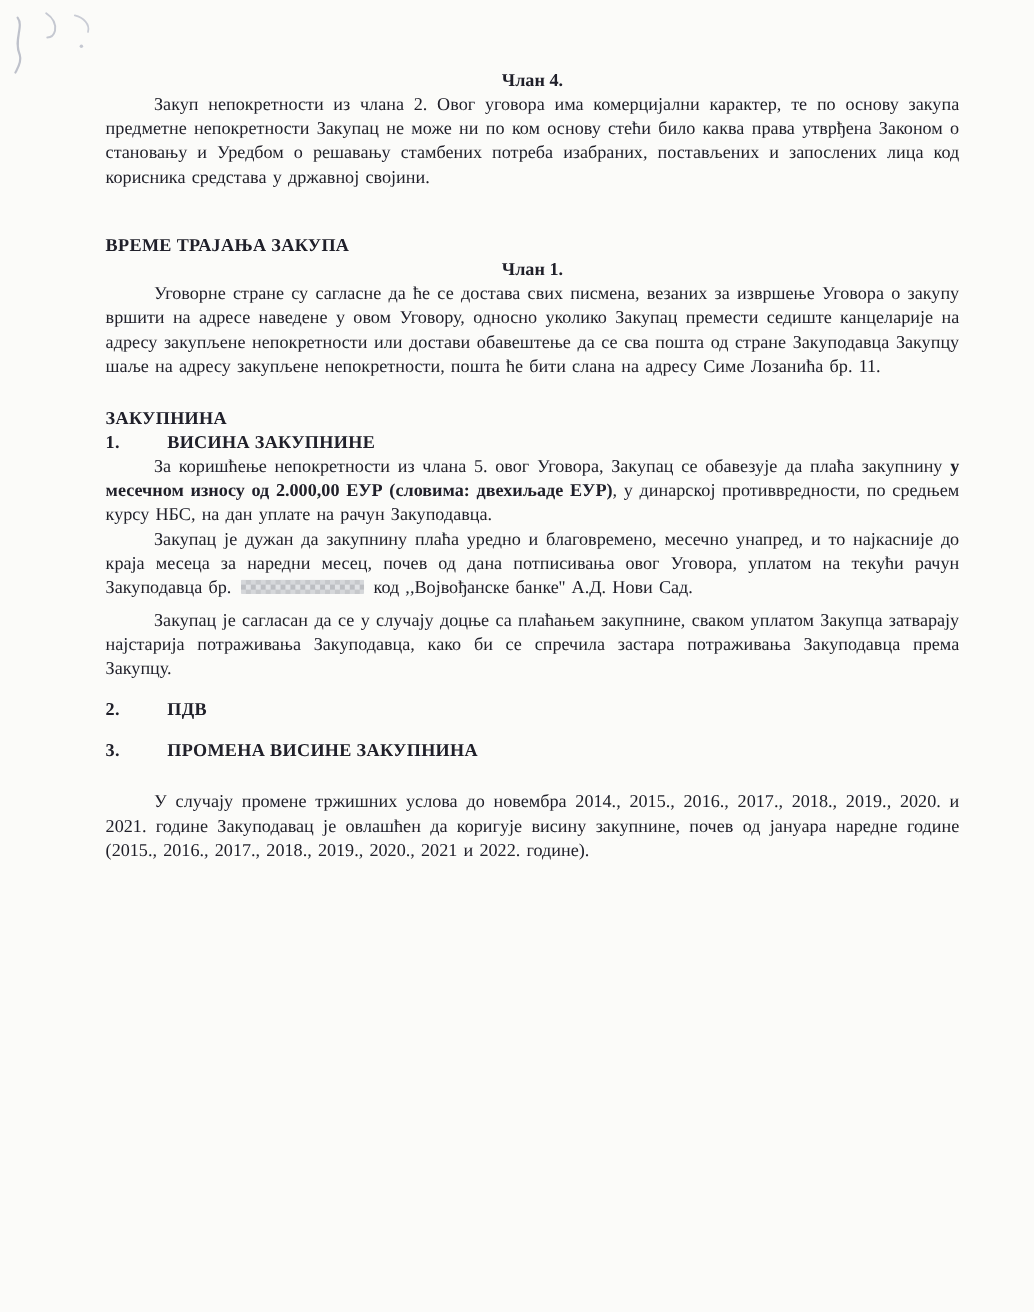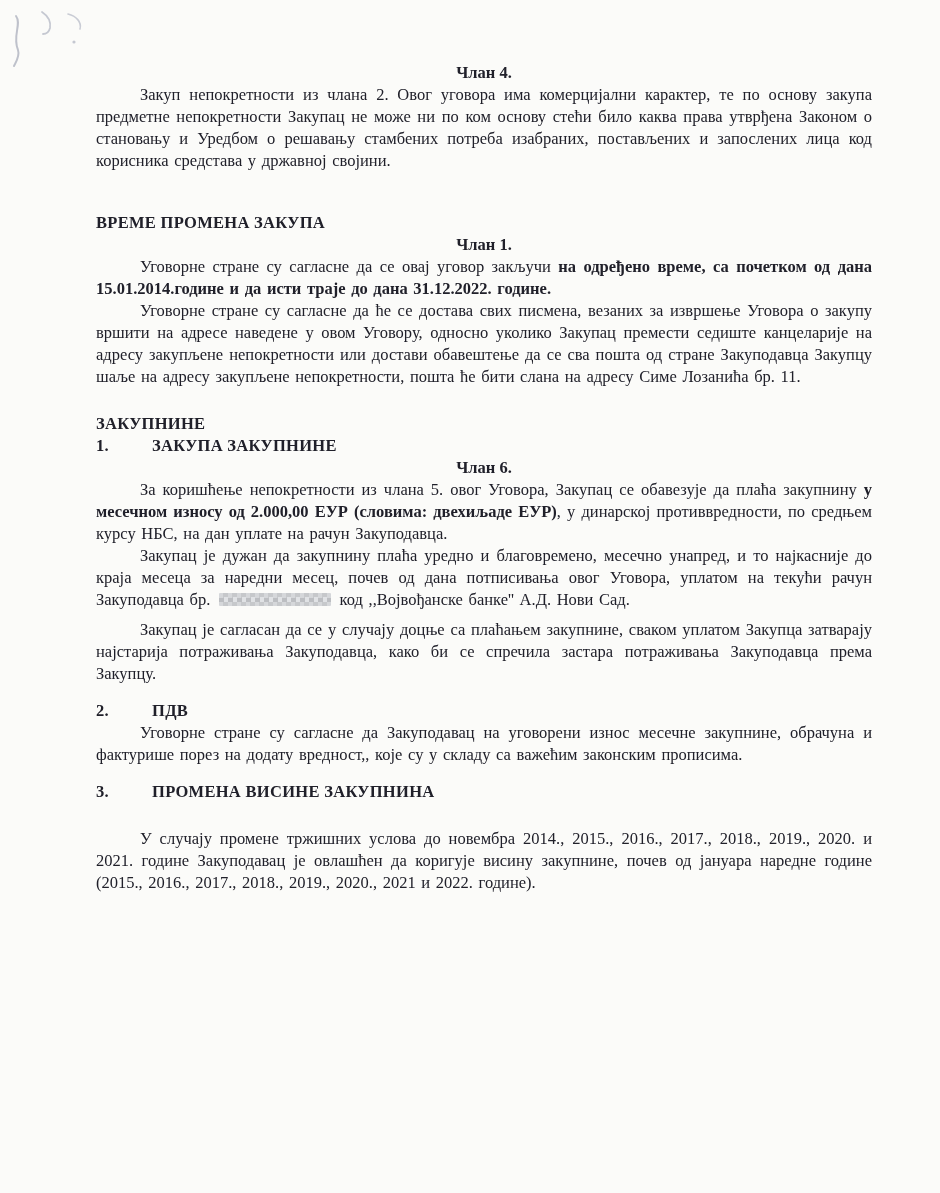--- a/index.html
+++ b/index.html
@@ -71,41 +71,38 @@
   <path d="M40 8 c 6 4 9 10 8 16 c -1 4 -4 6 -7 6" fill="none" stroke="#9aa0b2" stroke-width="1.8" stroke-linecap="round"></path>
   <path d="M66 10 c 8 2 14 8 12 15" fill="none" stroke="#a2a7b8" stroke-width="1.6" stroke-linecap="round"></path>
   <circle cx="72" cy="38" r="1.6" fill="#9aa0b2"></circle>
 </svg>
 
 <div class="page">
   <div class="document-content">
       <div class="heading-center">Члан 4.</div>
       <p class="paragraph"><span class="run">Закуп непокретности из члана 2. Овог уговора има комерцијални карактер, те по основу закупа предметне непокретности Закупац не може ни по ком основу стећи било каква права утврђена Законом о становању и Уредбом о решавању стамбених потреба изабраних, постављених и запослених лица код корисника средстава у државној својини.</span></p>
       <div class="spacer-lg"></div>
-      <div class="heading-left">ВРЕМЕ ПРОМЕНА ЗАКУПА</div>
+      <div class="heading-left">ВРЕМЕ ТРАЈАЊА ЗАКУПА</div>
       <div class="heading-center">Члан 1.</div>
-      <p class="paragraph"><span class="run">Уговорне стране су сагласне да се овај уговор закључи </span><span class="run bold">на одређено време, са почетком од дана 15.01.2014.године и да исти траје до дана 31.12.2022. године.</span></p>
       <p class="paragraph"><span class="run">Уговорне стране су сагласне да ће се достава свих писмена, везаних за извршење Уговора о закупу вршити на адресе наведене у овом Уговору, односно уколико Закупац премести седиште канцеларије на адресу закупљене непокретности или достави обавештење да се сва пошта од стране Закуподавца Закупцу шаље на адресу закупљене непокретности, пошта ће бити слана на адресу Симе Лозанића бр. 11.</span></p>
       <div class="spacer-md"></div>
-      <div class="heading-left">ЗАКУПНИНЕ</div>
+      <div class="heading-left">ЗАКУПНИНА</div>
       <div class="numbered-heading">
         <span class="nh-num">1.</span>
-        <span class="nh-text">ЗАКУПА ЗАКУПНИНЕ</span>
+        <span class="nh-text">ВИСИНА ЗАКУПНИНЕ</span>
       </div>
-      <div class="heading-center">Члан 6.</div>
       <p class="paragraph"><span class="run">За коришћење непокретности из члана 5. овог Уговора, Закупац се обавезује да плаћа закупнину </span><span class="run bold">у месечном износу од 2.000,00 ЕУР (словима: двехиљаде ЕУР)</span><span class="run">, у динарској противвредности, по средњем курсу НБС, на дан уплате на рачун Закуподавца.</span></p>
       <p class="paragraph"><span class="run">Закупац је дужан да закупнину плаћа уредно и благовремено, месечно унапред, и то најкасније до краја месеца за наредни месец, почев од дана потписивања овог Уговора, уплатом на текући рачун Закуподавца бр. </span><span class="redacted"></span><span class="run"> код ,,Војвођанске банке'' А.Д. Нови Сад.</span></p>
       <div class="spacer-xs"></div>
       <p class="paragraph"><span class="run">Закупац је сагласан да се у случају доцње са плаћањем закупнине, сваком уплатом Закупца затварају најстарија потраживања Закуподавца, како би се спречила застара потраживања Закуподавца према Закупцу.</span></p>
       <div class="spacer-sm"></div>
       <div class="numbered-heading">
         <span class="nh-num">2.</span>
         <span class="nh-text">ПДВ</span>
       </div>
-      <p class="paragraph"><span class="run">Уговорне стране су сагласне да Закуподавац на уговорени износ месечне закупнине, обрачуна и фактурише порез на додату вредност,, које су у складу са важећим законским прописима.</span></p>
       <div class="spacer-sm"></div>
       <div class="numbered-heading">
         <span class="nh-num">3.</span>
         <span class="nh-text">ПРОМЕНА ВИСИНЕ ЗАКУПНИНА</span>
       </div>
       <div class="spacer-md"></div>
       <p class="paragraph"><span class="run">У случају промене тржишних услова до новембра 2014., 2015., 2016., 2017., 2018., 2019., 2020. и 2021. године Закуподавац је овлашћен да коригује висину закупнине, почев од јануара наредне године (2015., 2016., 2017., 2018., 2019., 2020., 2021 и 2022. године).</span></p>
     </div>
 </div>
 

